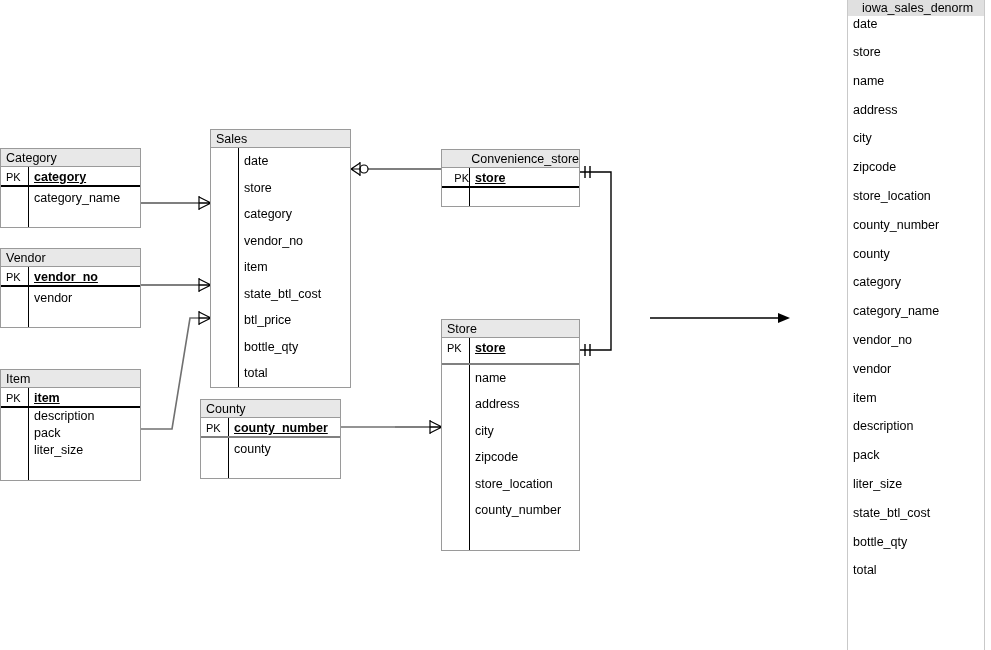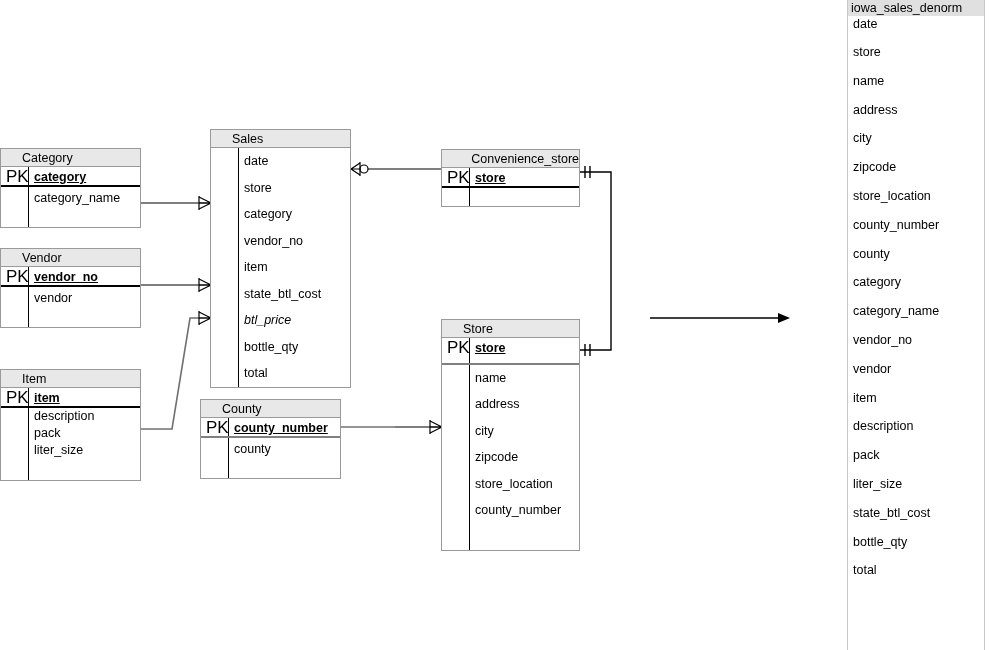--- a/index.html
+++ b/index.html
@@ -24,21 +24,21 @@
     background: #ffffff;
     border: 1px solid #9a9a9a;
     box-sizing: border-box;
     z-index: 5;
   }
   .entity-header {
     background: #e8e8e8;
     border-bottom: 1px solid #9a9a9a;
     height: 18px;
     line-height: 18px;
-    padding-left: 21px;
+    padding-left: 5px;
     font-size: 12.5px;
     color: #000;
     box-sizing: border-box;
     white-space: nowrap;
   }
   .entity-body {
     position: relative;
     box-sizing: border-box;
   }
   
@@ -56,21 +56,21 @@
     height: 20px;
     line-height: 20px;
     box-sizing: border-box;
     white-space: nowrap;
   }
   .row .pk {
     position: absolute;
     left: 5px;
     top: 0;
     width: 22px;
-    font-size: 17px;
+    font-size: 11px;
   }
   .row .attr {
     position: absolute;
     left: 33px;
     top: 0;
     font-size: 12.5px;
   }
   .row.key .attr {
     font-weight: bold;
     text-decoration: underline;
@@ -108,20 +108,21 @@
     z-index: 6;
   }
   #denorm-panel .denorm-header {
     background: #e0e0e0;
     height: 16px;
     line-height: 16px;
     padding-left: 3px;
     font-size: 12.5px;
     box-sizing: border-box;
     white-space: nowrap;
+    text-align: center;
   }
   #denorm-panel .denorm-item {
     height: 28.8px;
     line-height: 20px;
     padding-left: 5px;
     font-size: 12.5px;
     box-sizing: border-box;
     white-space: nowrap;
   }
   #denorm-panel .denorm-item:first-of-type {
@@ -260,21 +261,21 @@
           <span class="attr">vendor_no</span>
         </div>
         <div class="row" style="height: 26.5px; line-height: 26.5px;">
           <span class="pk"></span>
           <span class="attr">item</span>
         </div>
         <div class="row" style="height: 26.5px; line-height: 26.5px;">
           <span class="pk"></span>
           <span class="attr">state_btl_cost</span>
         </div>
-        <div class="row" style="height: 26.5px; line-height: 26.5px; font-style: italic;">
+        <div class="row" style="height: 26.5px; line-height: 26.5px;">
           <span class="pk"></span>
           <span class="attr">btl_price</span>
         </div>
         <div class="row" style="height: 26.5px; line-height: 26.5px;">
           <span class="pk"></span>
           <span class="attr">bottle_qty</span>
         </div>
         <div class="row" style="height: 26.5px; line-height: 26.5px;">
           <span class="pk"></span>
           <span class="attr">total</span>

